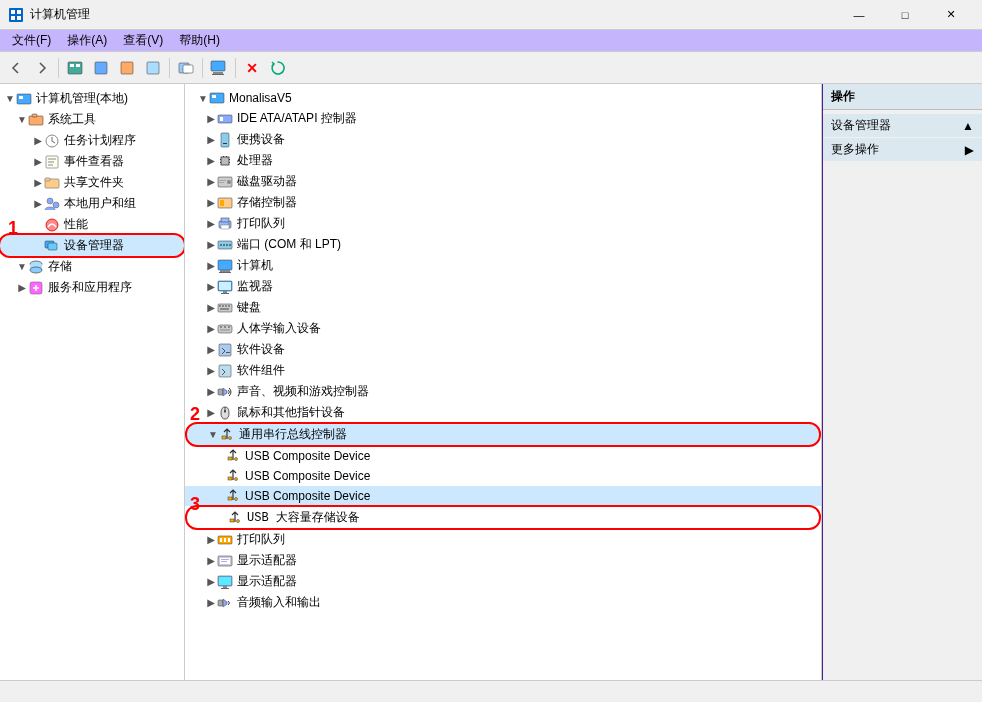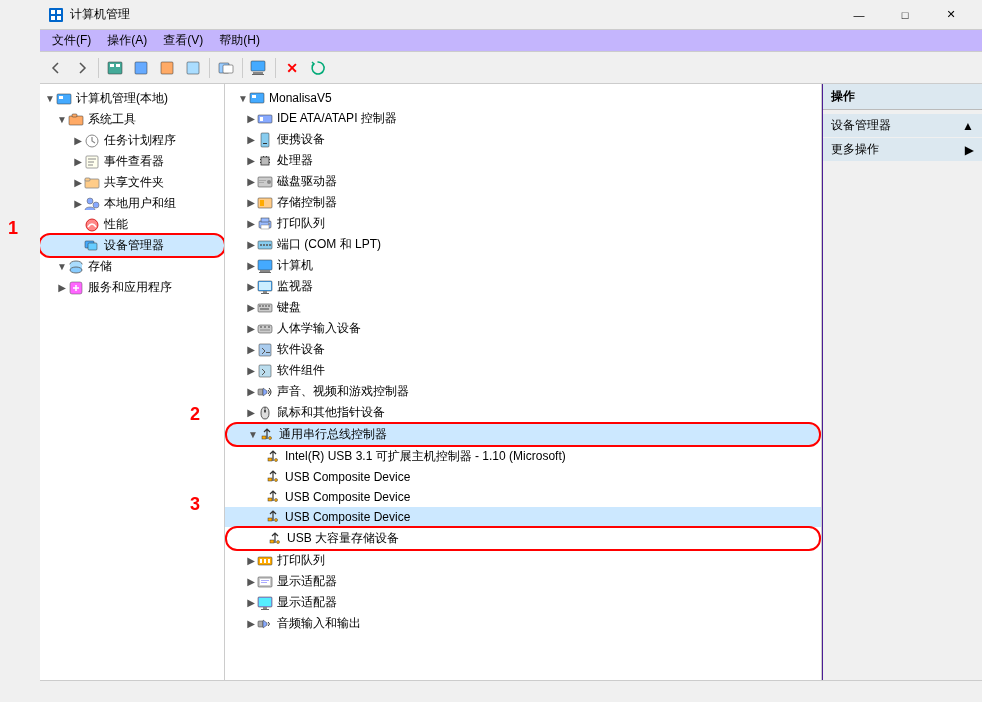--- a/index.html
+++ b/index.html
@@ -161,21 +161,21 @@
     ::-webkit-scrollbar-track { background: #f0f0f0; }
     ::-webkit-scrollbar-thumb { background: #aaa; border-radius: 2px; }
 
     .usb-highlight {
       background: #cce8ff;
     }
   </style>
 </head>
 <body>
 
-<div class="annotation-container" style="position:relative; width:982px; height:702px;padding-left:40px;">
+<div class="annotation-container" style="position:relative; width:982px; height:702px;">
 
 <div class="title-bar">
   <span class="title-bar-icon">
     <svg width="16" height="16" viewBox="0 0 16 16">
       <rect x="1" y="1" width="14" height="14" rx="1" fill="#0066cc"></rect>
       <rect x="3" y="3" width="4" height="4" fill="white"></rect>
       <rect x="9" y="3" width="4" height="4" fill="white"></rect>
       <rect x="3" y="9" width="4" height="4" fill="white"></rect>
       <rect x="9" y="9" width="4" height="4" fill="white"></rect>
     </svg>
@@ -527,57 +527,49 @@
     <div class="dev-item usb-highlight" style="padding-left:20px; position:relative; outline: 2px solid red; border-radius: 10px; margin: 1px 2px;">
       <span class="tree-arrow">▼</span>
       <svg width="16" height="16" viewBox="0 0 16 16" style="margin-right:4px;flex-shrink:0">
         <path d="M8 2 L8 12 M5 5 L8 2 L11 5" stroke="#333" stroke-width="1.2" fill="none"></path>
         <rect x="3" y="9" width="4" height="3" fill="#fa0" stroke="#333" stroke-width="0.5"></rect>
         <circle cx="11" cy="11" r="1.5" fill="#fa0" stroke="#333" stroke-width="0.5"></circle>
       </svg>
       <span>通用串行总线控制器</span>
     </div>
 
+
     <div class="dev-item" style="padding-left:40px">
       <svg width="16" height="16" viewBox="0 0 16 16" style="margin-right:4px;flex-shrink:0">
         <path d="M8 2 L8 12 M5 5 L8 2 L11 5" stroke="#333" stroke-width="1.2" fill="none"></path>
         <rect x="3" y="9" width="4" height="3" fill="#fa0" stroke="#333" stroke-width="0.5"></rect>
         <circle cx="11" cy="11" r="1.5" fill="#fa0" stroke="#333" stroke-width="0.5"></circle>
       </svg>
-      <span>Intel(R) USB 3.1 可扩展主机控制器 - 1.10 (Microsoft)</span>
+      <span>USB Composite Device</span>
     </div>
 
     <div class="dev-item" style="padding-left:40px">
       <svg width="16" height="16" viewBox="0 0 16 16" style="margin-right:4px;flex-shrink:0">
         <path d="M8 2 L8 12 M5 5 L8 2 L11 5" stroke="#333" stroke-width="1.2" fill="none"></path>
         <rect x="3" y="9" width="4" height="3" fill="#fa0" stroke="#333" stroke-width="0.5"></rect>
         <circle cx="11" cy="11" r="1.5" fill="#fa0" stroke="#333" stroke-width="0.5"></circle>
       </svg>
       <span>USB Composite Device</span>
     </div>
 
-    <div class="dev-item" style="padding-left:40px">
+    <div class="dev-item" style="padding-left:40px; background:#cce8ff;">
       <svg width="16" height="16" viewBox="0 0 16 16" style="margin-right:4px;flex-shrink:0">
         <path d="M8 2 L8 12 M5 5 L8 2 L11 5" stroke="#333" stroke-width="1.2" fill="none"></path>
         <rect x="3" y="9" width="4" height="3" fill="#fa0" stroke="#333" stroke-width="0.5"></rect>
         <circle cx="11" cy="11" r="1.5" fill="#fa0" stroke="#333" stroke-width="0.5"></circle>
       </svg>
       <span>USB Composite Device</span>
     </div>
 
-    <div class="dev-item" style="padding-left:40px; background:#cce8ff;">
-      <svg width="16" height="16" viewBox="0 0 16 16" style="margin-right:4px;flex-shrink:0">
-        <path d="M8 2 L8 12 M5 5 L8 2 L11 5" stroke="#333" stroke-width="1.2" fill="none"></path>
-        <rect x="3" y="9" width="4" height="3" fill="#fa0" stroke="#333" stroke-width="0.5"></rect>
-        <circle cx="11" cy="11" r="1.5" fill="#fa0" stroke="#333" stroke-width="0.5"></circle>
-      </svg>
-      <span>USB Composite Device</span>
-    </div>
-
-    <div class="dev-item" style="padding-left:40px; position:relative; outline: 2px solid red; border-radius: 10px; margin: 1px 2px;">
+    <div class="dev-item" style="padding-left:40px; position:relative; outline: 2px solid red; border-radius: 10px; margin: 1px 2px; font-family: Liberation Mono, monospace;">
       <svg width="16" height="16" viewBox="0 0 16 16" style="margin-right:4px;flex-shrink:0">
         <path d="M8 2 L8 12 M5 5 L8 2 L11 5" stroke="#333" stroke-width="1.2" fill="none"></path>
         <rect x="3" y="9" width="4" height="3" fill="#fa0" stroke="#333" stroke-width="0.5"></rect>
         <circle cx="11" cy="11" r="1.5" fill="#fa0" stroke="#333" stroke-width="0.5"></circle>
       </svg>
       <span>USB 大容量存储设备</span>
     </div>
 
 
     <div class="dev-item" style="padding-left:20px">

